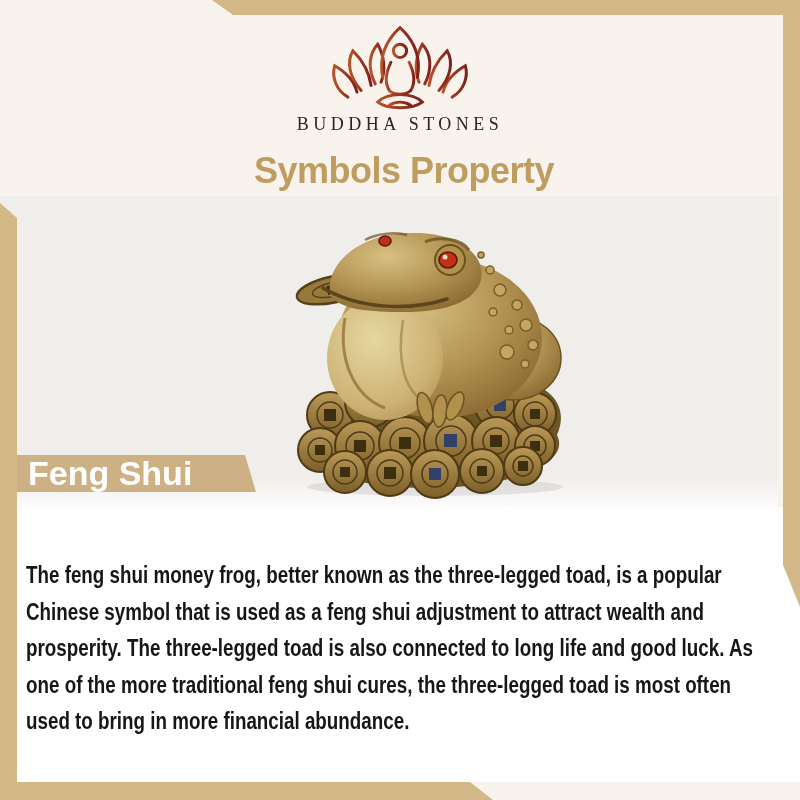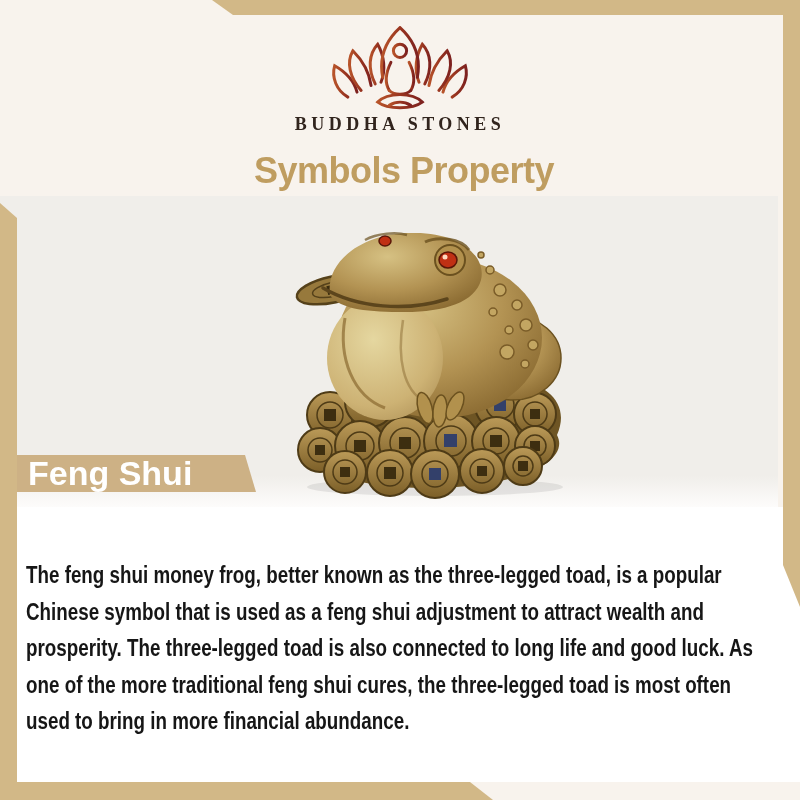--- a/index.html
+++ b/index.html
@@ -4,21 +4,21 @@
 <style>
   html,body{margin:0;padding:0;}
   body{width:800px;height:800px;font-family:"Liberation Sans",sans-serif;}
   .poster{position:relative;width:800px;height:800px;background:#f8f3ed;overflow:hidden;}
 
   
   .header-section{position:absolute;top:0;left:0;width:800px;height:196px;text-align:center;}
   .logo-wrap{position:absolute;top:26px;left:50%;transform:translateX(-50%);}
   .brand-name{position:absolute;top:114px;left:0;width:100%;
     font-family:"Liberation Serif",serif;font-size:18px;letter-spacing:4.5px;
-    color:#31241d;font-weight:700;}
+    color:#31241d;font-weight:400;}
   .page-title{position:absolute;top:146px;left:0;width:100%;margin:4px;
     font-size:36px;font-weight:bold;color:#bf9d60;letter-spacing:-0.5px;}
 
   .photo-section{position:absolute;top:196px;left:0;width:800px;height:311px;
     background:linear-gradient(#f0eeea 0%,#f0eeea 90%,#fdfcfb 100%);z-index:1;}
   .photo-gap{position:absolute;top:196px;right:17px;width:5px;height:311px;background:#f8f3ed;z-index:3;}
   .frog-photo{position:absolute;top:200px;left:283px;z-index:1;}
 
   .product-banner{position:absolute;top:455px;left:0;width:256px;height:37px;
     background:#cdb185;z-index:2;

